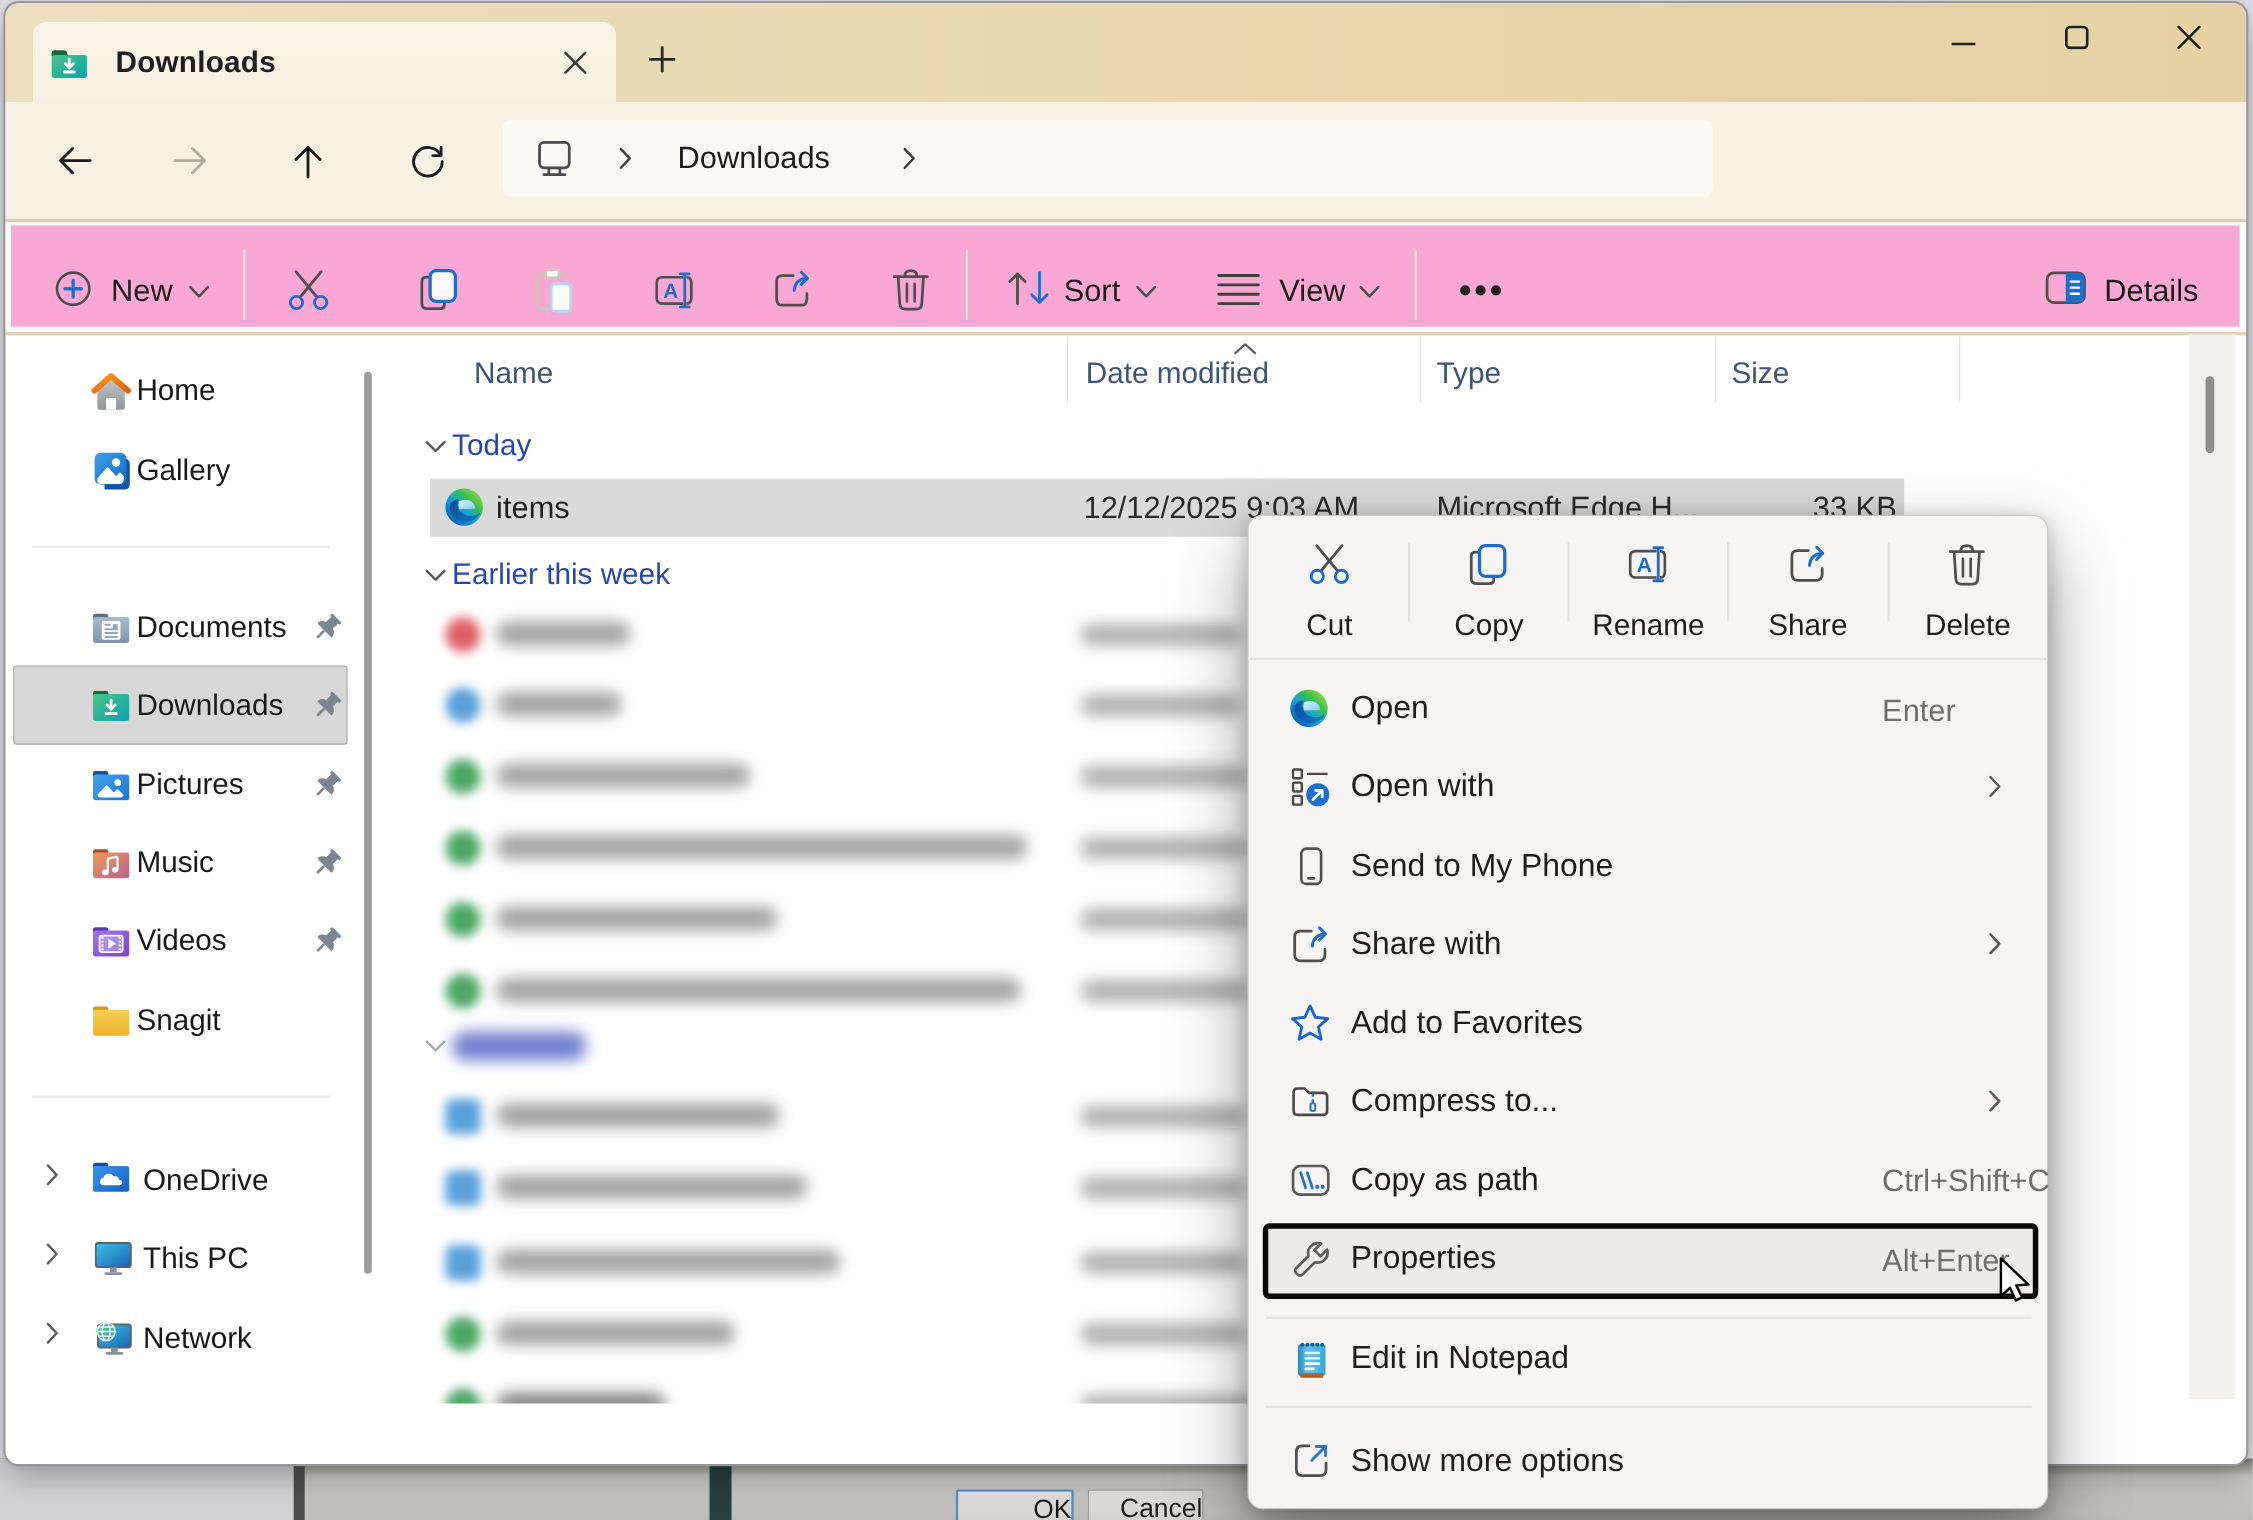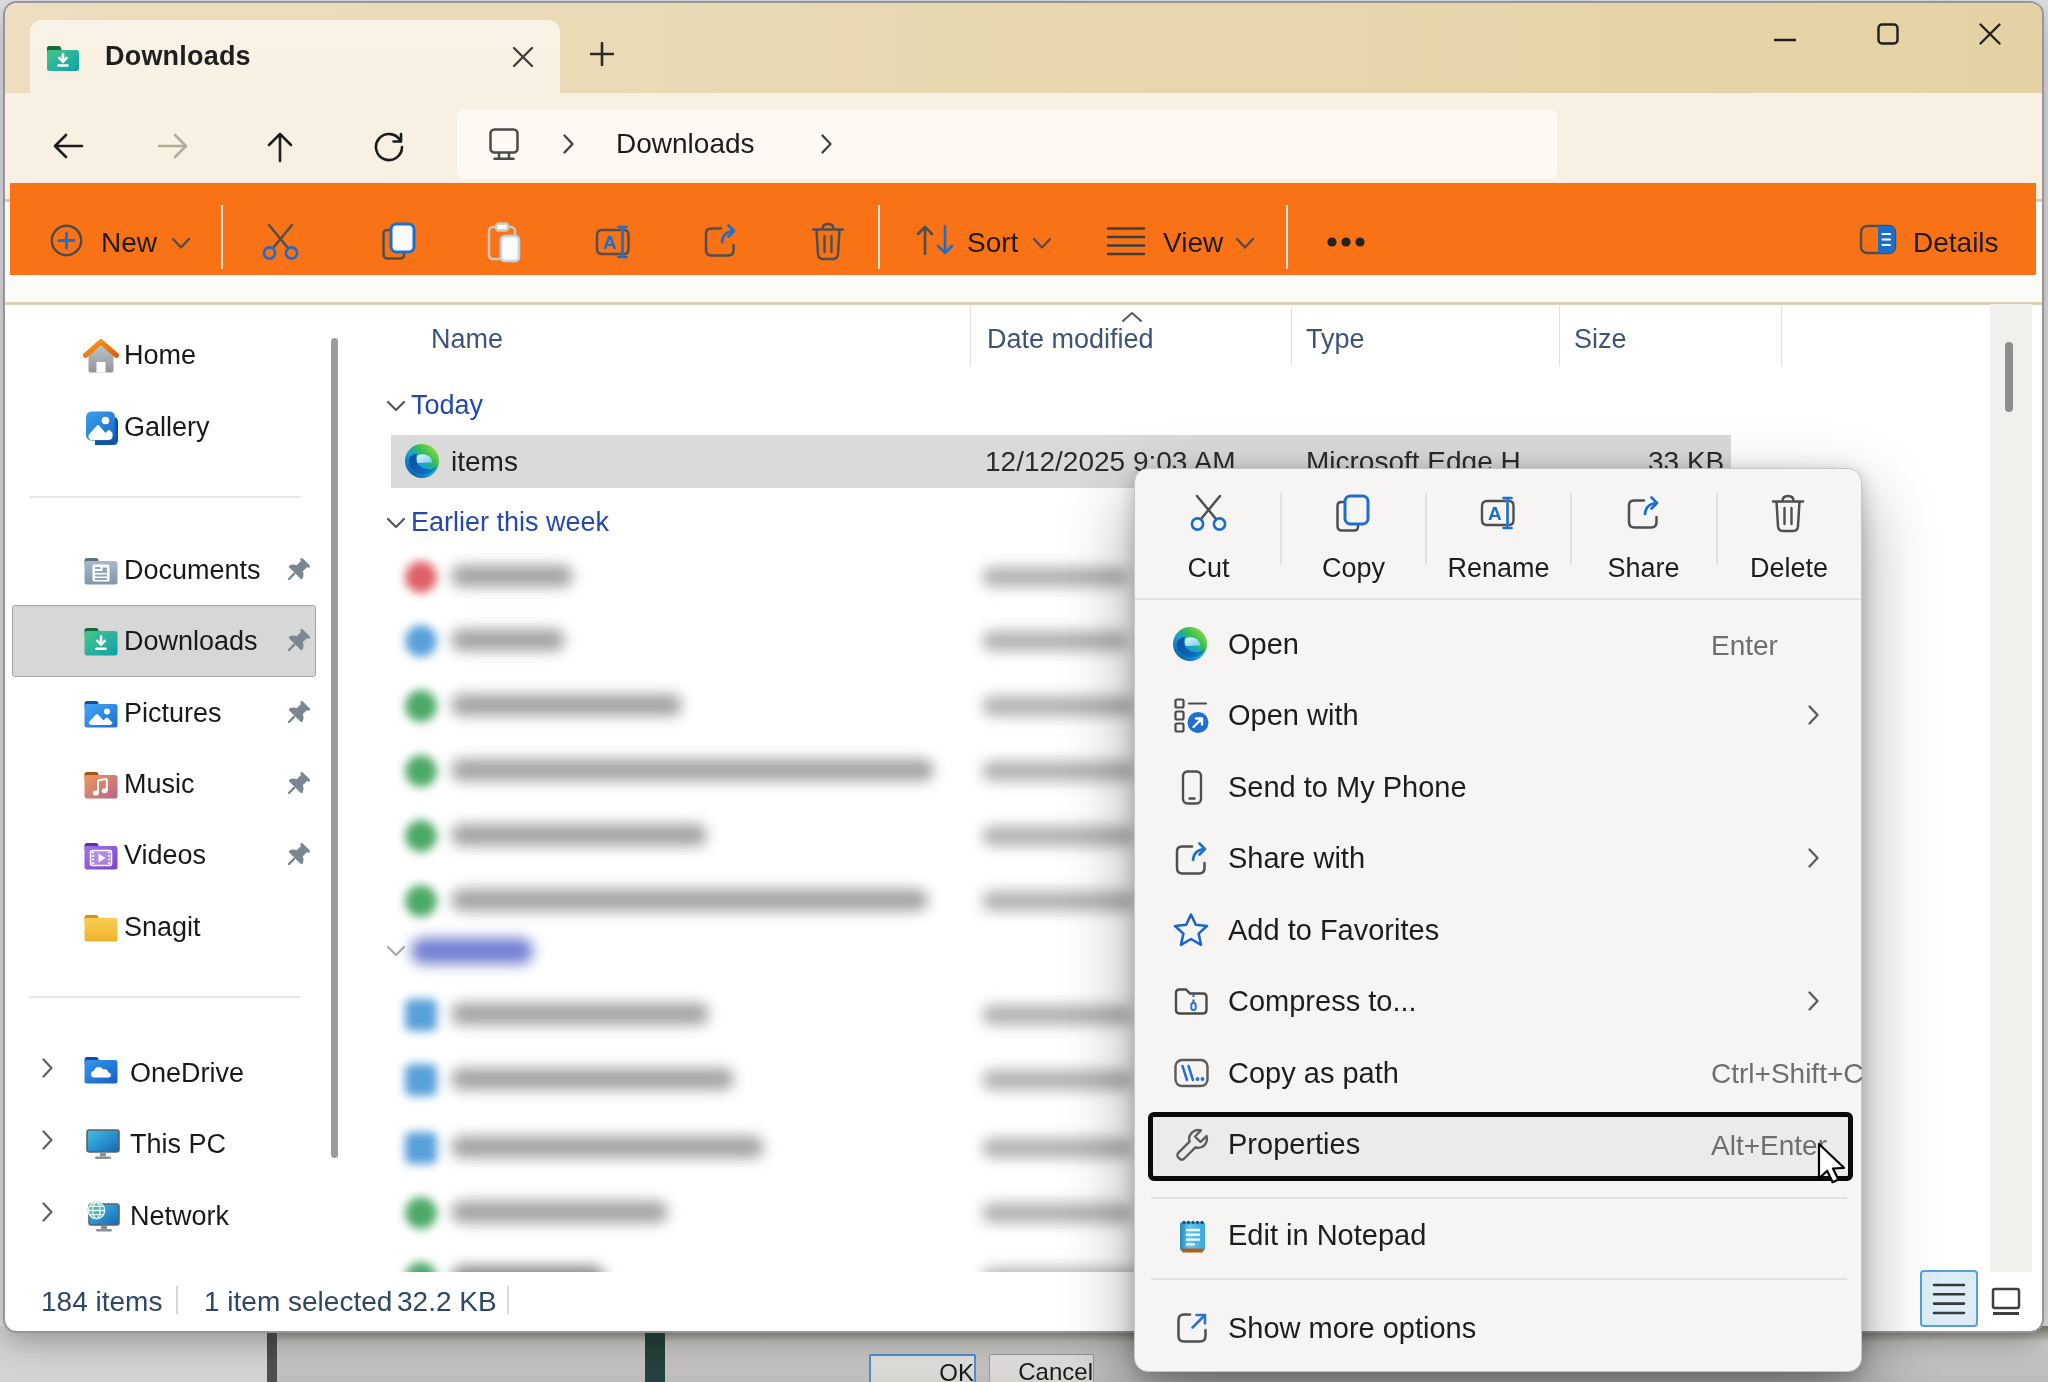--- a/index.html
+++ b/index.html
@@ -26,21 +26,21 @@
 #tab { position:absolute; left:20px; top:14px; width:530px; height:73px; border-radius:12px 12px 0 0; background:linear-gradient(180deg,#f9f2e6,#f8f0e2); }
 #tab .tabtxt { position:absolute; left:75px; top:21px; font-size:27px; font-weight:700; color:#1f1f1f; letter-spacing:0.2px; }
 
 #navbar { position:absolute; left:0; top:87px; width:2026px; height:106px; background:#f8f0e2; }
 #addressbar { position:absolute; left:447px; top:16px; width:1100px; height:70px; background:#fdfaf3; border-radius:8px; }
 #searchbox { position:absolute; left:1575px; top:16px; width:405px; height:70px; background:#fdfaf3; border-radius:8px; }
 #searchbox .ph { position:absolute; left:32px; top:19px; font-size:28px; color:#5f5f5f; }
 #addressbar .crumb { position:absolute; left:159px; top:19px; font-size:28px; color:#1c1c1c; }
 #navdivider { position:absolute; left:0; top:193px; width:2026px; height:3px; background:#d9cbab; }
 
-#toolbar { position:absolute; left:0; top:177px; width:2026px; height:92px; background:#f97316; }
+#toolbar { position:absolute; left:0; top:199px; width:2026px; height:92px; background:#f9a8d4; }
 #toolbar .sep { position:absolute; top:22px; width:2px; height:64px; background:#e6e3de; }
 #toolbarborder { position:absolute; left:0; top:296px; width:2026px; height:3px; background:#ddd2b6; }
 .tbtxt { position:absolute; font-size:28px; color:#1b1b1b; }
 
 #content { position:absolute; left:0; top:299px; width:2026px; height:1025px; background:#fff; }
 .sbitem { position:absolute; left:114px; font-size:27px; color:#191919; }
 .sbsep { position:absolute; left:19px; width:271px; height:2px; background:#e7e7e7; }
 #sbsel { position:absolute; left:2px; top:301px; width:304px; height:72px; background:#d7d7d7; border:1px solid #a6a6a6; border-radius:3px; }
 #sbscroll { position:absolute; left:321px; top:34px; width:7px; height:820px; background:#9c9c9c; border-radius:4px; }
 
@@ -524,35 +524,20 @@
       <div class="blob" style="left:441px;top:897px;width:217px;height:22px;background:#9b9b9b"></div>
       <div class="blob" style="left:972px;top:899px;width:150px;height:20px;background:#ababab"></div>
       <div class="fileicon" style="left:395px;top:958px;background:#43a45f"></div>
       <div class="blob" style="left:441px;top:962px;width:154px;height:24px;background:#7d7d7d"></div>
       <div class="blob" style="left:972px;top:964px;width:158px;height:20px;background:#ababab"></div>
     </div>
     <div id="listscroll"></div>
     <div id="listhandle"></div>
   </div>
       </div>
-  <div id="statusbar">
-    <div class="st" style="left:31px">184 items</div>
-    <div class="stdiv" style="left:166px"></div>
-    <div class="st" style="left:194px">1 item selected</div>
-    <div class="st" style="left:387px">32.2 KB</div>
-    <div class="stdiv" style="left:497px"></div>
-    <div style="position:absolute;left:1910px;top:-2px;width:58px;height:57px;background:#ddedf8;border:2px solid #53a2d8;border-radius:4px"></div>
-    <svg class="abs" style="left:1922px;top:10px" width="34" height="34" viewBox="0 0 34 34" stroke="#3a3a3a" stroke-width="2.6" stroke-linecap="round">
-          <path d="M2 3 H32 M2 12.3 H32 M2 21.6 H32 M2 31 H32"></path>
-        </svg>
-    <svg class="abs" style="left:1981px;top:15px" width="30" height="28" viewBox="0 0 30 28" fill="none" stroke="#3f3f3f" stroke-width="2.5">
-          <rect x="2" y="2" width="26" height="19" rx="2"></rect>
-          <path d="M2 26.5 H28" stroke-width="3"></path>
-        </svg>
-  </div>
 </div>
 </div>
 <div id="cmenu">
 
   <svg class="abs" style="left:54px;top:24px" width="39" height="40" viewBox="0 0 39 40" fill="none">
       <path d="M8 3 L27 26 M31 3 L12 26" stroke="#4f4f4f" stroke-width="2.5" stroke-linecap="round"></path>
       <circle cx="8.5" cy="31" r="5.6" stroke="#1b6ecb" stroke-width="2.6"></circle>
       <circle cx="30.5" cy="31" r="5.6" stroke="#1b6ecb" stroke-width="2.6"></circle>
     </svg>
   <div class="cmtop" style="left:1px;width:145px">Cut</div>

